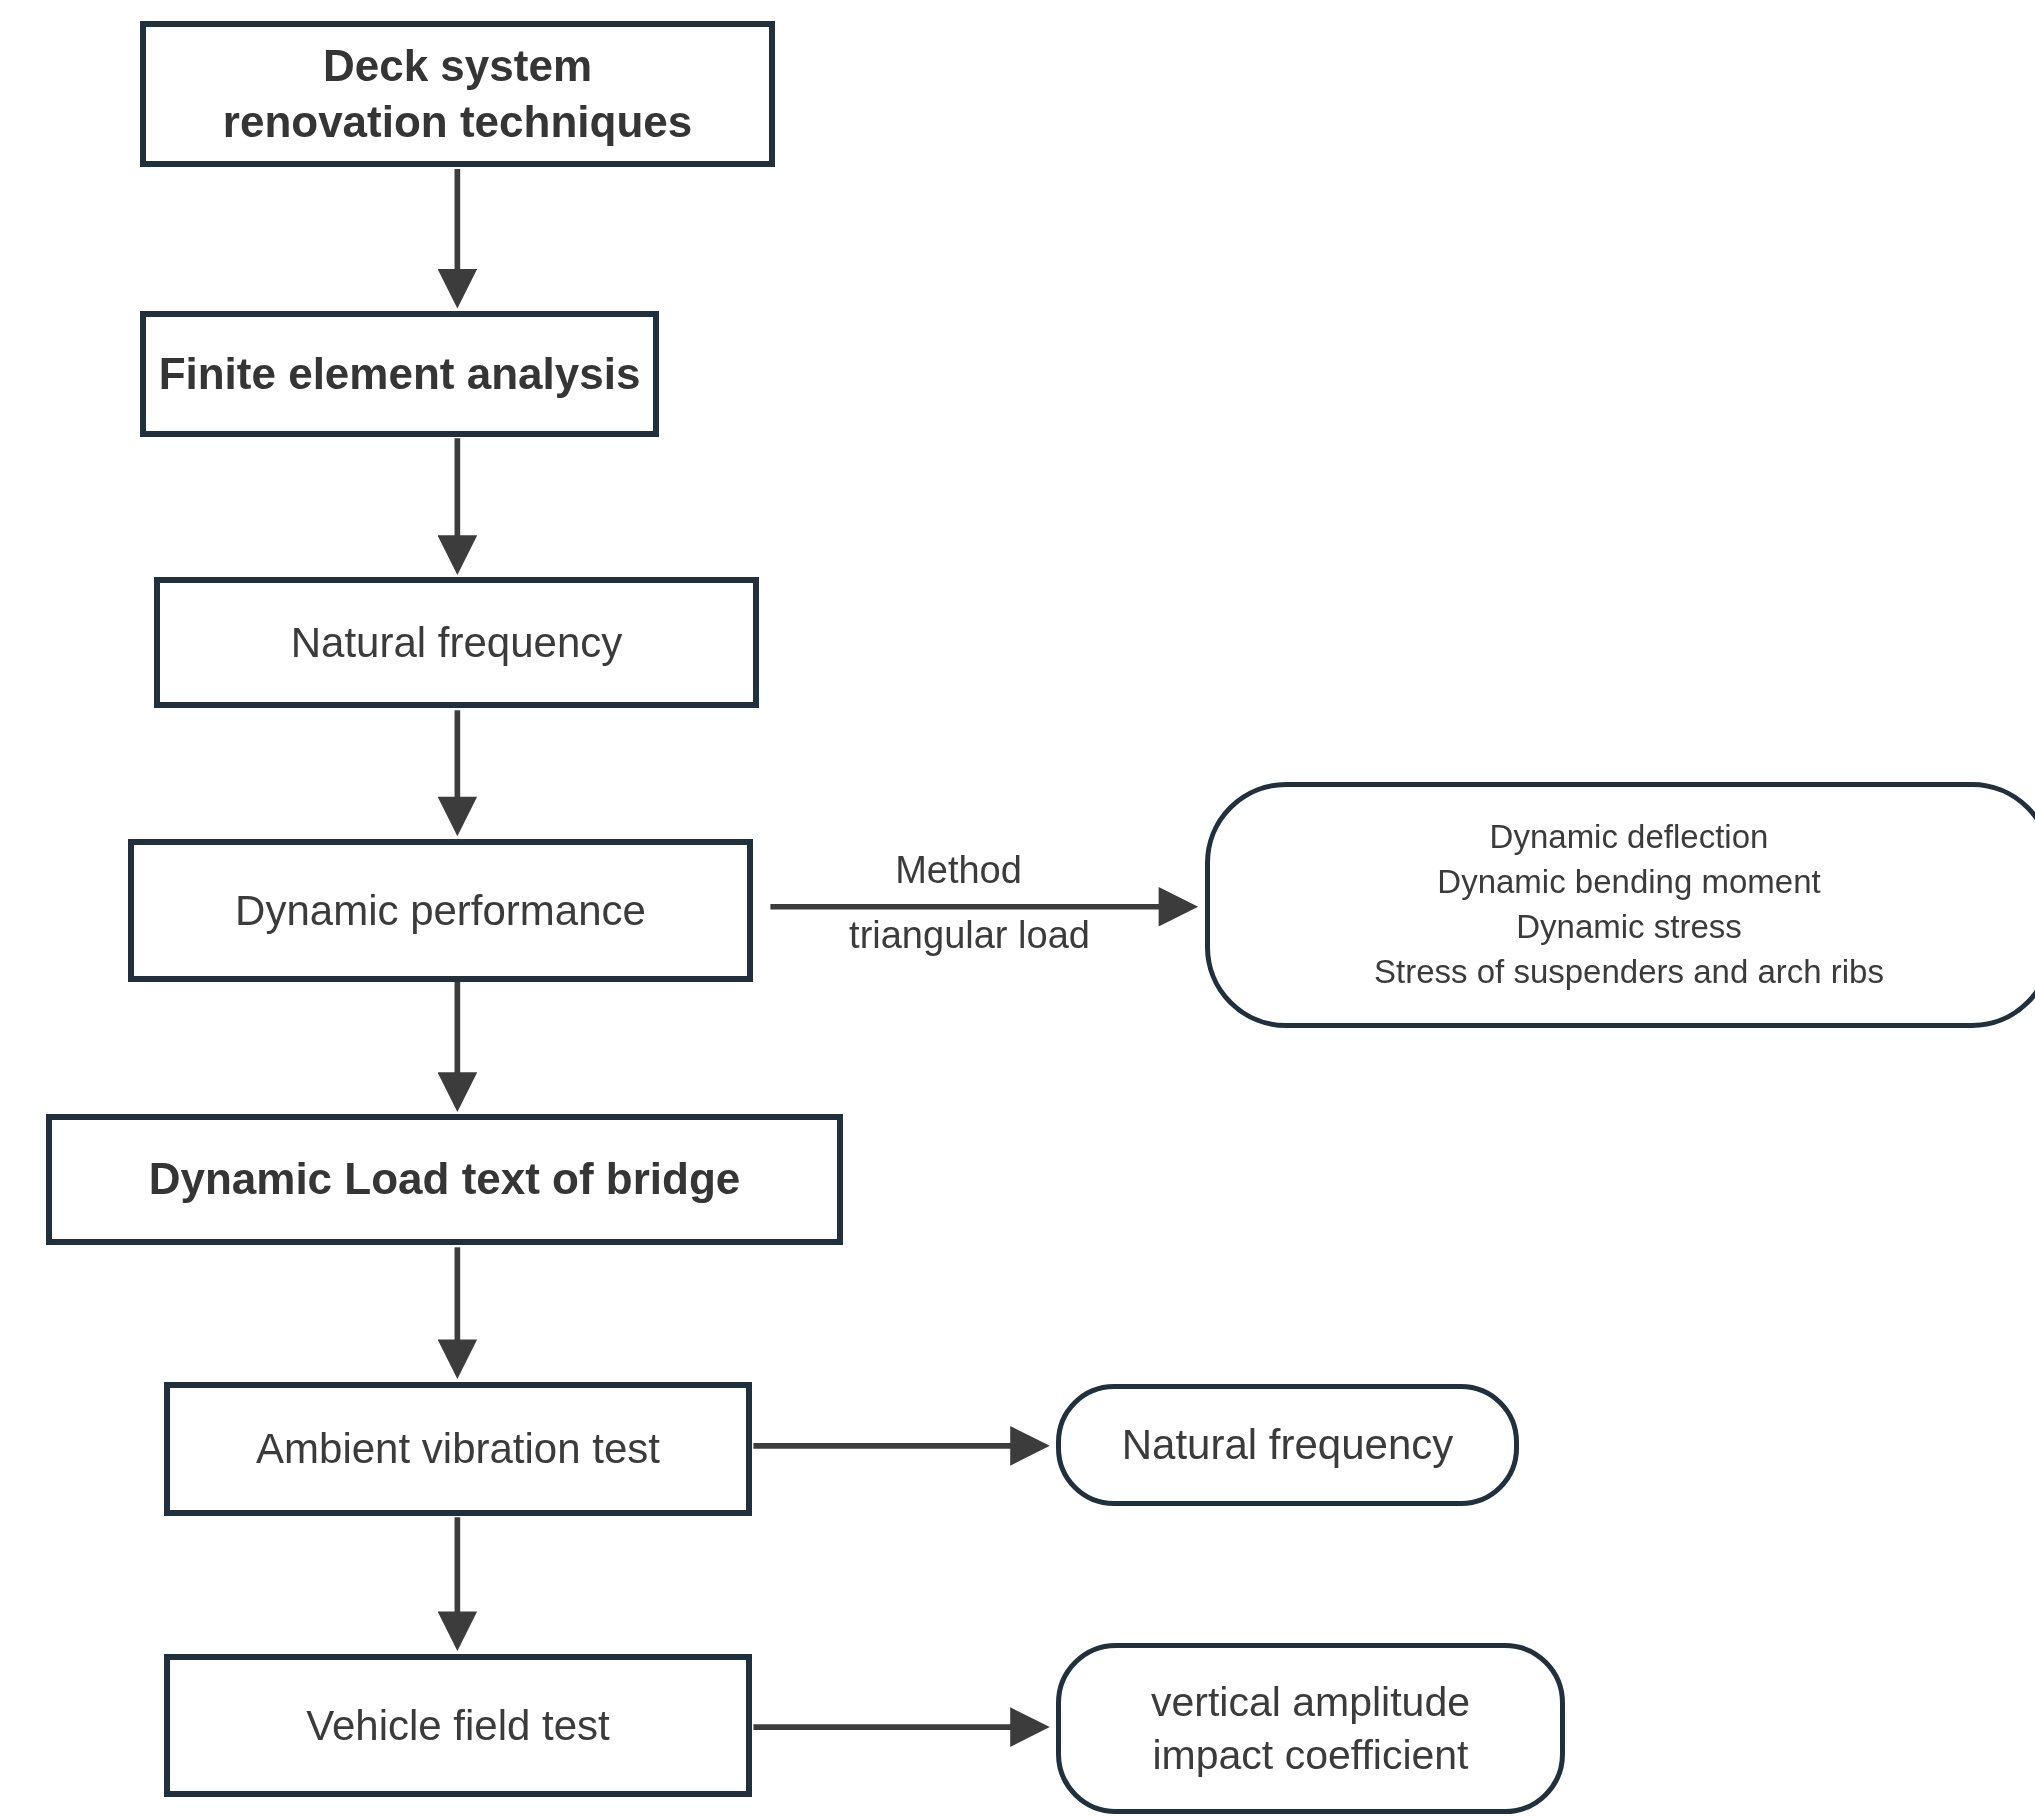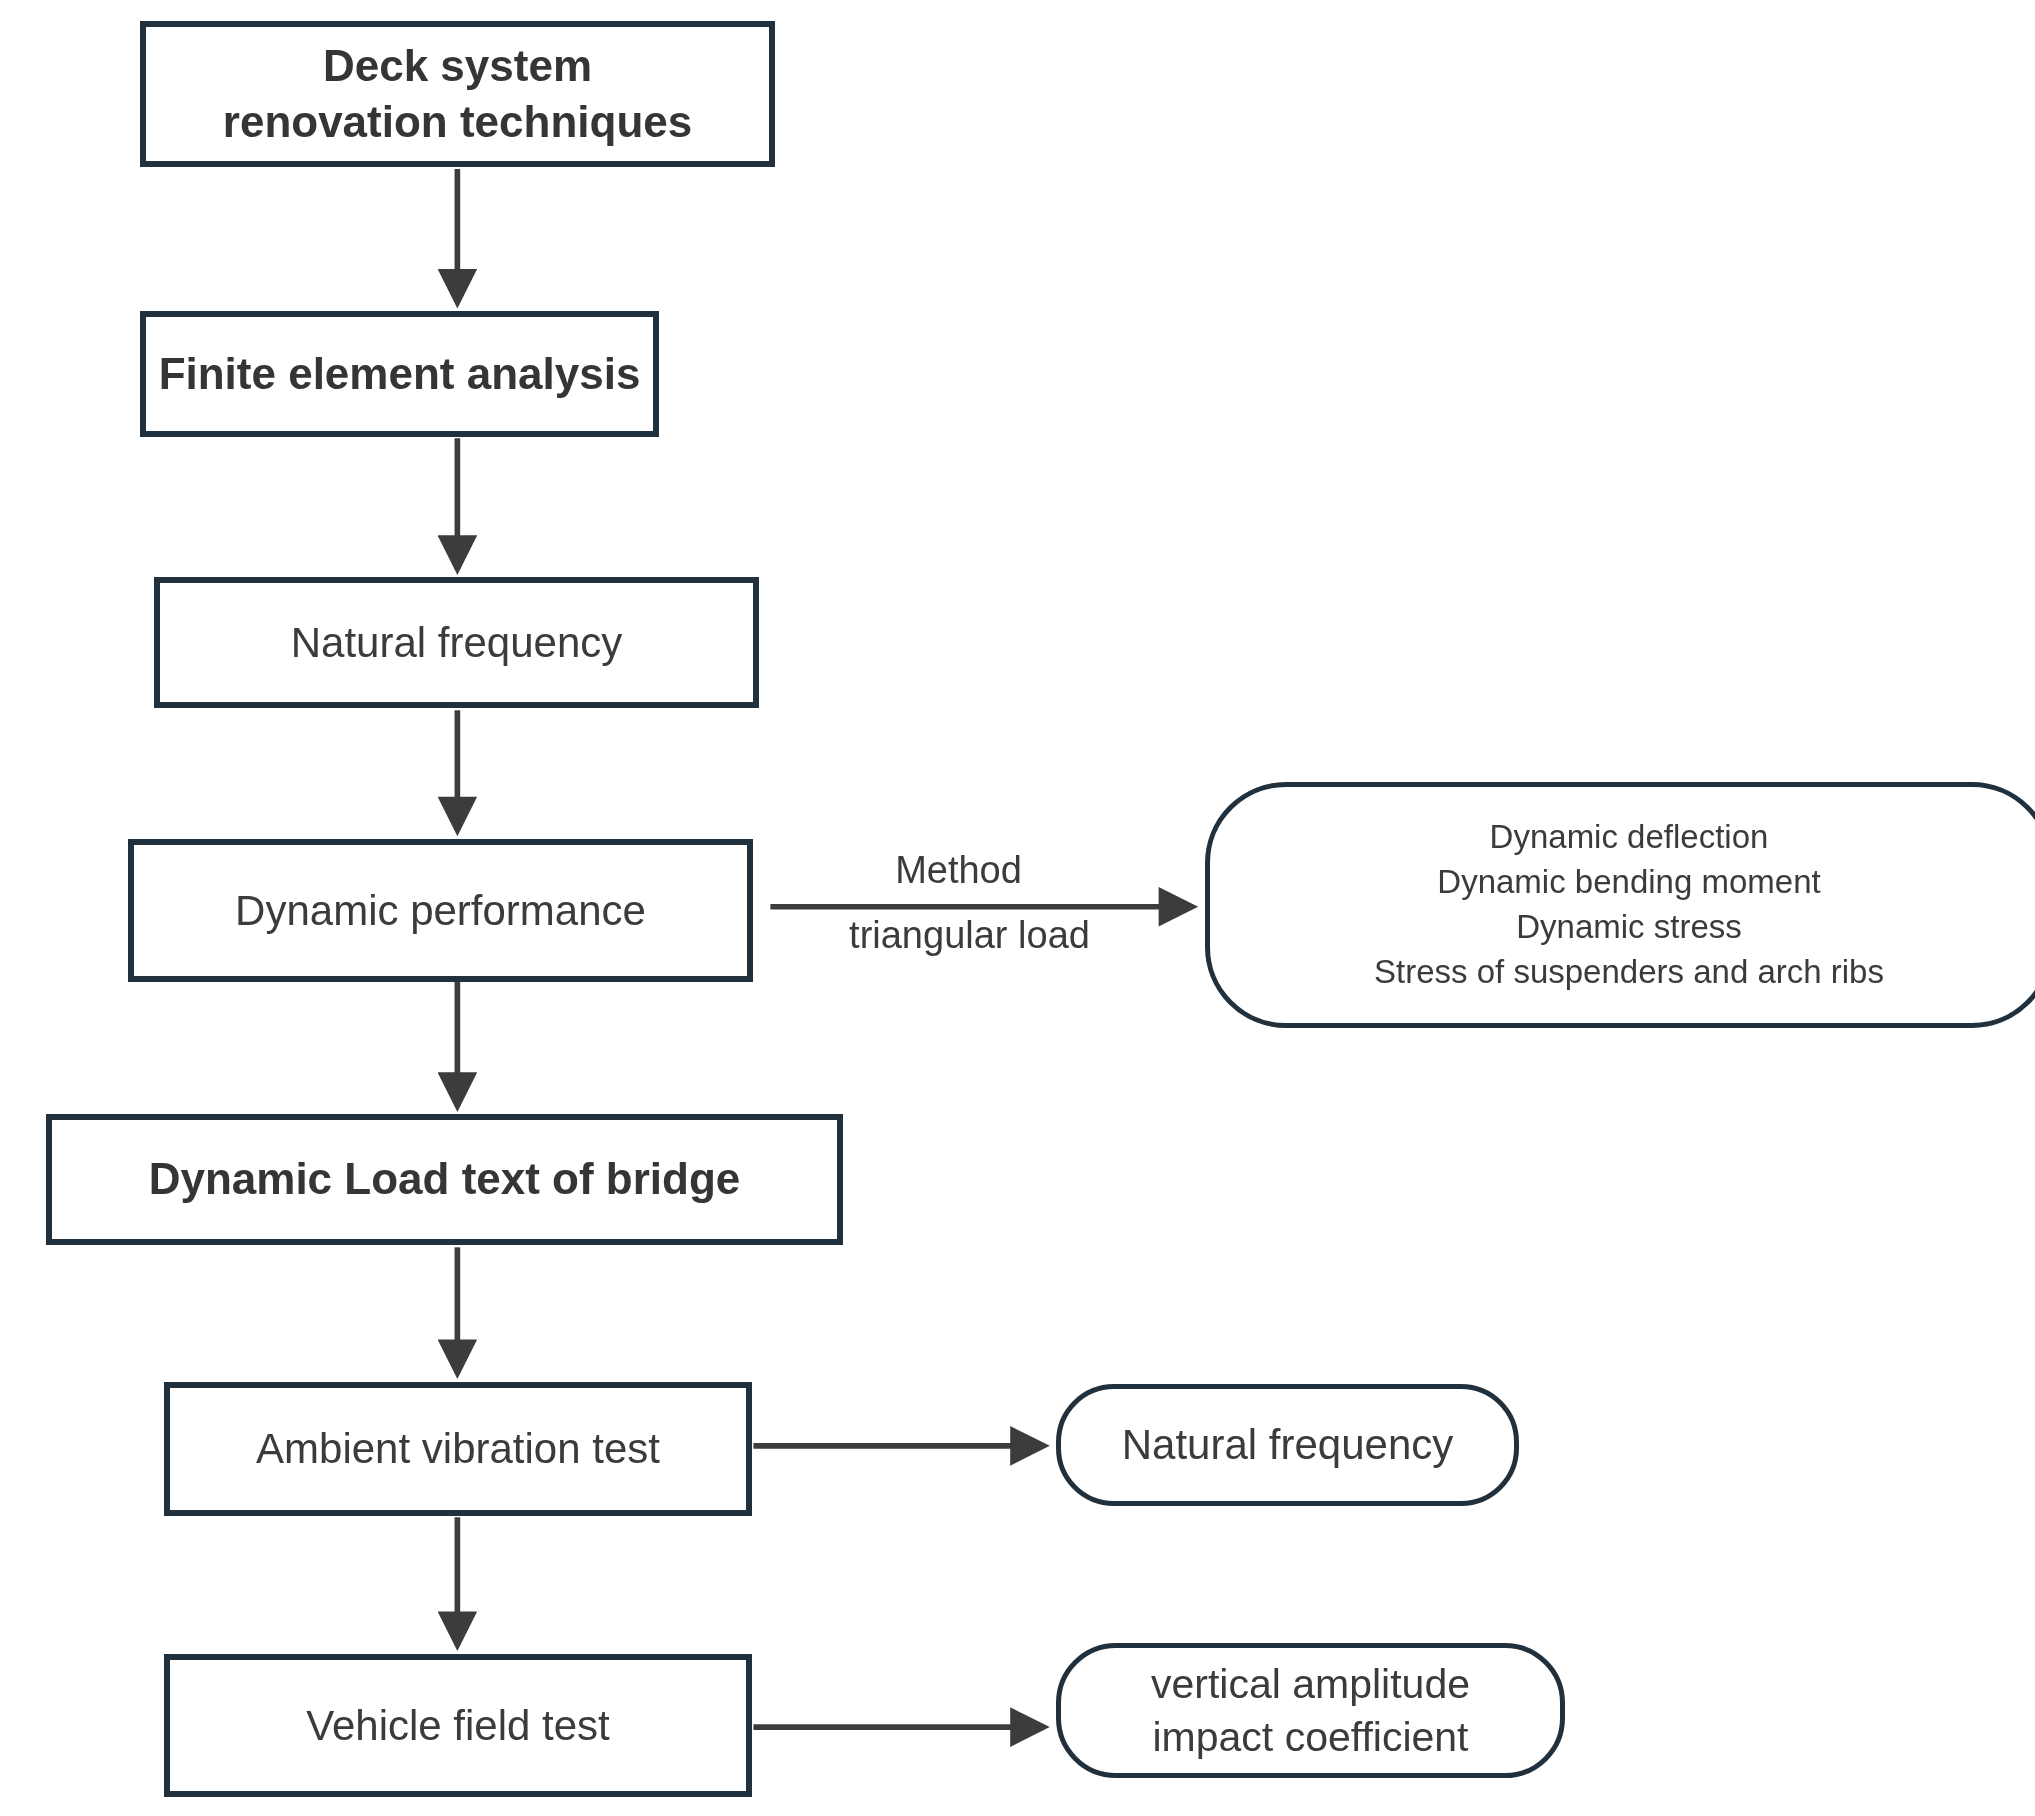--- a/index.html
+++ b/index.html
@@ -65,21 +65,21 @@
   
   #node-deck-system          { left: 108px;  top: 21px;   width: 635px;  height: 146px; font-size: 44px; }
   #node-finite-element       { left: 108px;  top: 311px;  width: 519px;  height: 126px; font-size: 44px; }
   #node-natural-frequency    { left: 122px;  top: 577px;  width: 605px;  height: 131px; }
   #node-dynamic-performance  { left: 96px;  top: 839px; width: 625px;  height: 143px; }
   #node-dynamic-outputs      { left: 1173px; top: 782px; width: 848px; height: 246px; border-radius: 81px; font-size: 33px; line-height: 1.36; }
   #node-dynamic-load-test    { left: 14px;   top: 1114px; width: 797px; height: 131px; font-size: 44px; }
   #node-ambient-vibration    { left: 132px;  top: 1382px; width: 588px;  height: 134px; }
   #node-natural-frequency-result { left: 1024px; top: 1384px; width: 463px; height: 122px; border-radius: 58px; }
   #node-vehicle-field-test   { left: 132px;  top: 1654px; width: 588px;  height: 143px; }
-  #node-impact-coefficient   { left: 1024px; top: 1643px; width: 509px;  height: 135px; border-radius: 60px; font-size: 41px; }
+  #node-impact-coefficient   { left: 1024px; top: 1643px; width: 509px;  height: 171px; border-radius: 60px; font-size: 41px; }
 
   #edge-label-method     { left: 750px; top: 848px; width: 353px; }
   #edge-label-triangular { left: 732px; top: 913px; width: 389px; padding-left: 11px; }
 </style>
 </head>
 <body>
 
 <div id="canvas">
 
   <svg id="connector-layer" viewBox="0 0 2880 2571" xmlns="http://www.w3.org/2000/svg">

